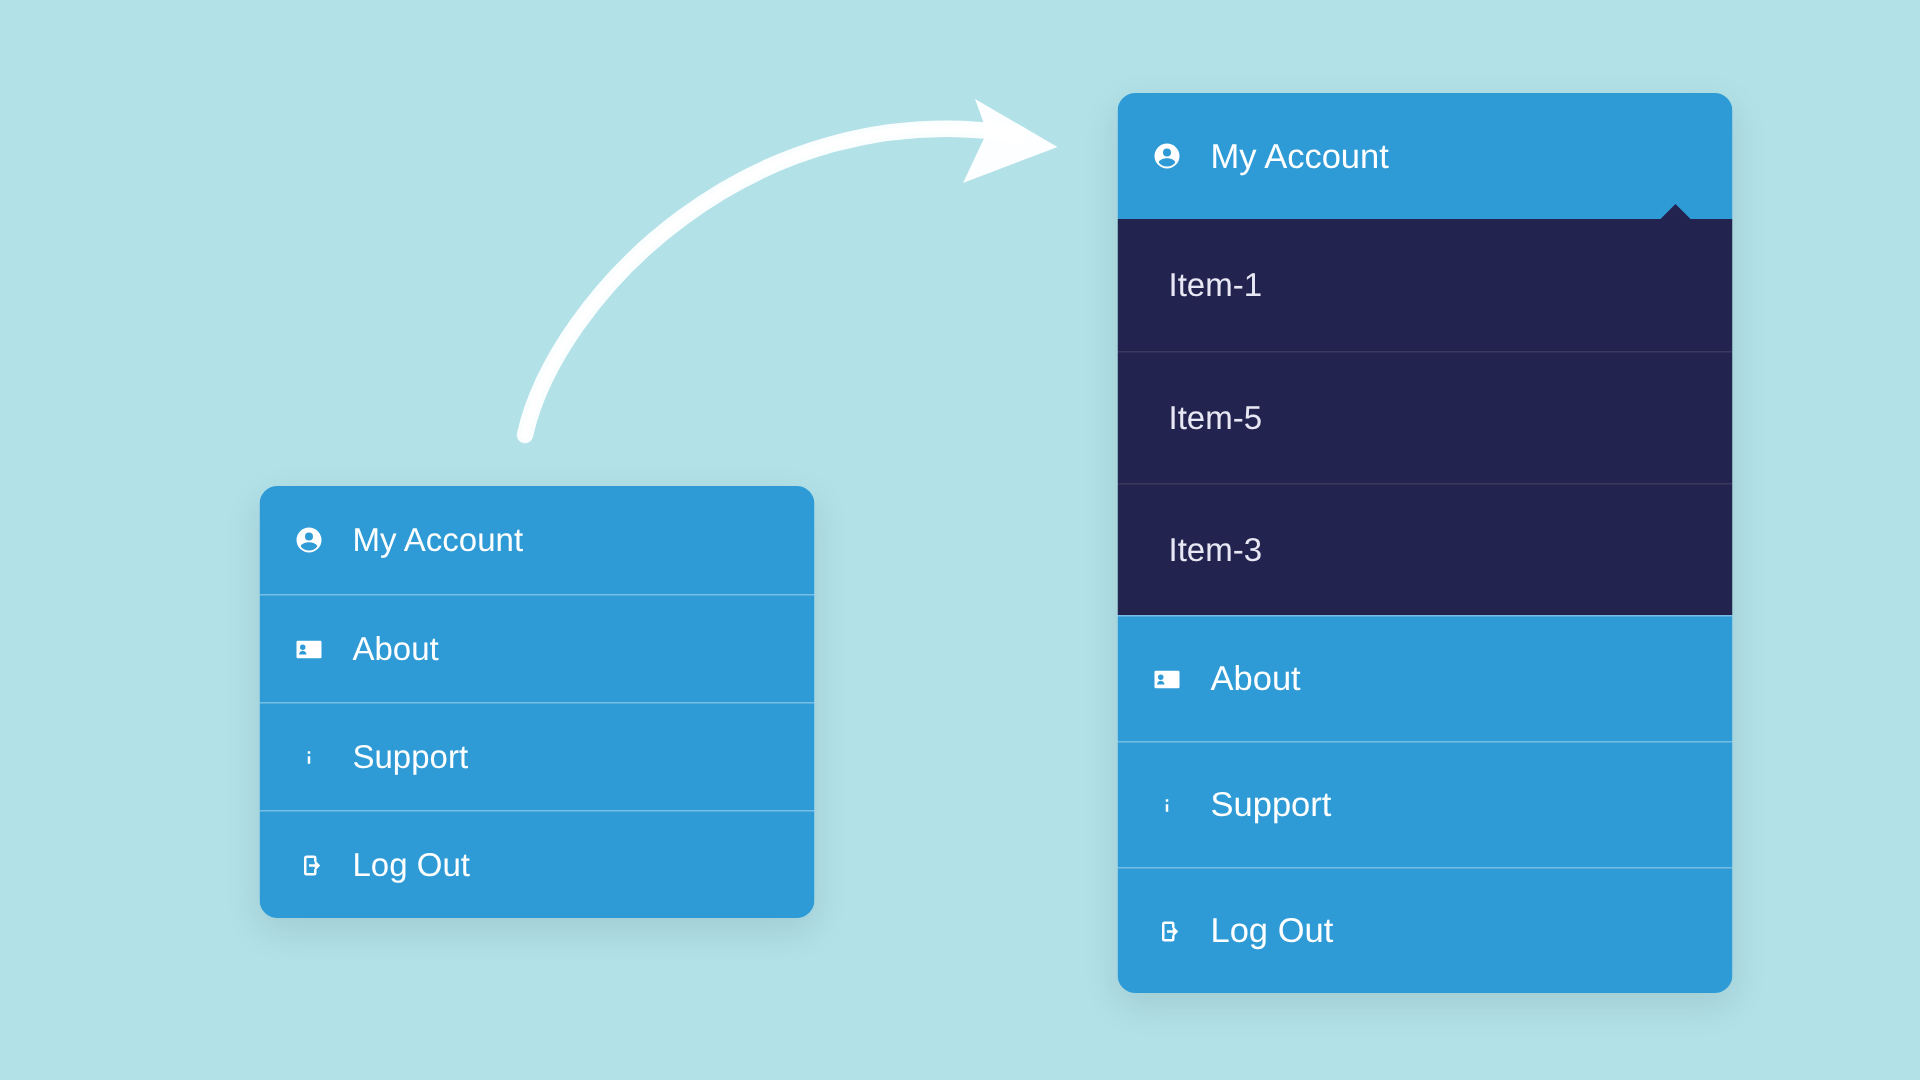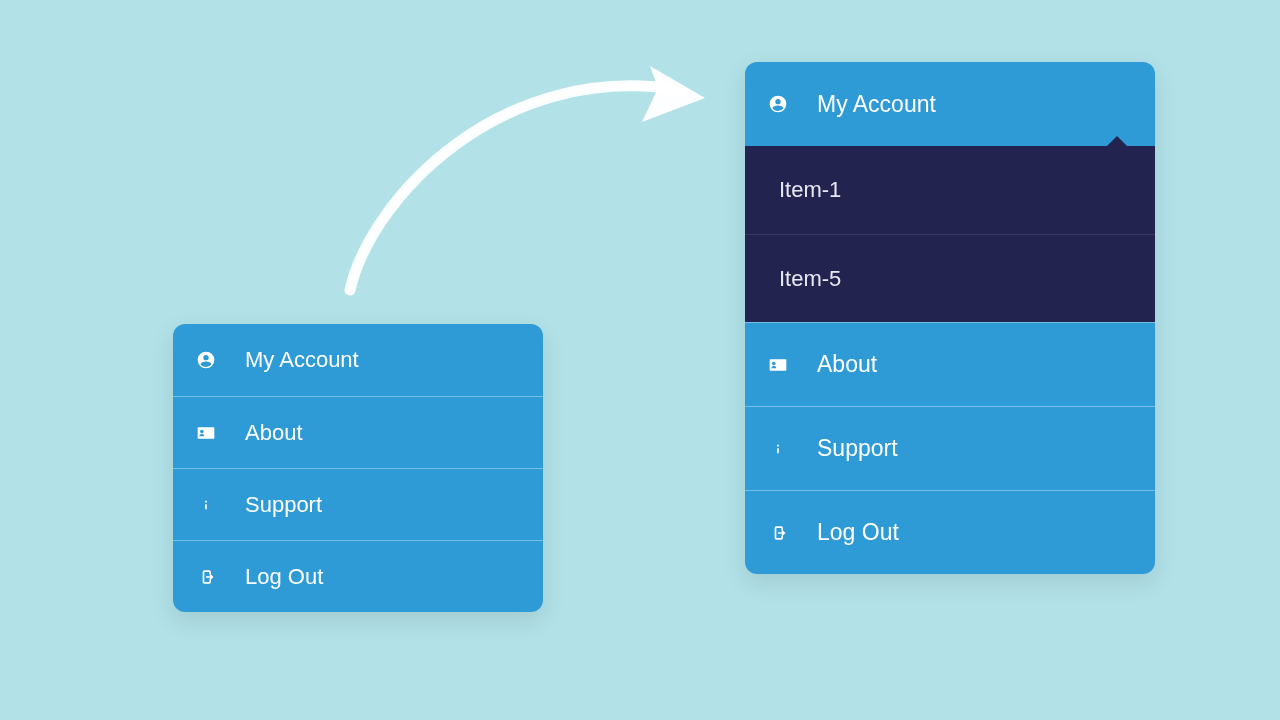--- a/index.html
+++ b/index.html
@@ -14,21 +14,21 @@
   
   .menu {
     position: absolute;
     border-radius: 12px;
     overflow: hidden;
     box-shadow: 0 8px 24px rgba(0,0,0,.10);
   }
   .menu-item {
     display: flex;
     align-items: center;
-    gap: 28px;
+    gap: 18px;
     height: 72px;
     padding: 16px 22px;
     color: #fff;
     font-size: 22px;
     background: #2e9bd6;
     border-top: 1px solid rgba(255,255,255,.35);
     cursor: pointer;
   }
   .menu-item:first-child { border-top: none; }
   .icon { width: 22px; display:flex; justify-content:center; color:#fff; }
@@ -156,20 +156,23 @@
     <span>My Account</span>
   </div>
 
   <div class="submenu-wrap">
     <div class="sub-item">
       <span>Item-1</span>
     </div>
     <div class="sub-item">
       <span>Item-5</span>
     </div>
+    <div class="sub-item">
+      <span>Item-3</span>
+    </div>
   </div>
 
   <div class="menu-item">
     <span class="icon">
         <svg viewBox="0 0 24 24">
           <use href="#ico-id-card"></use>
         </svg>
       </span>
     <span>About</span>
   </div>

